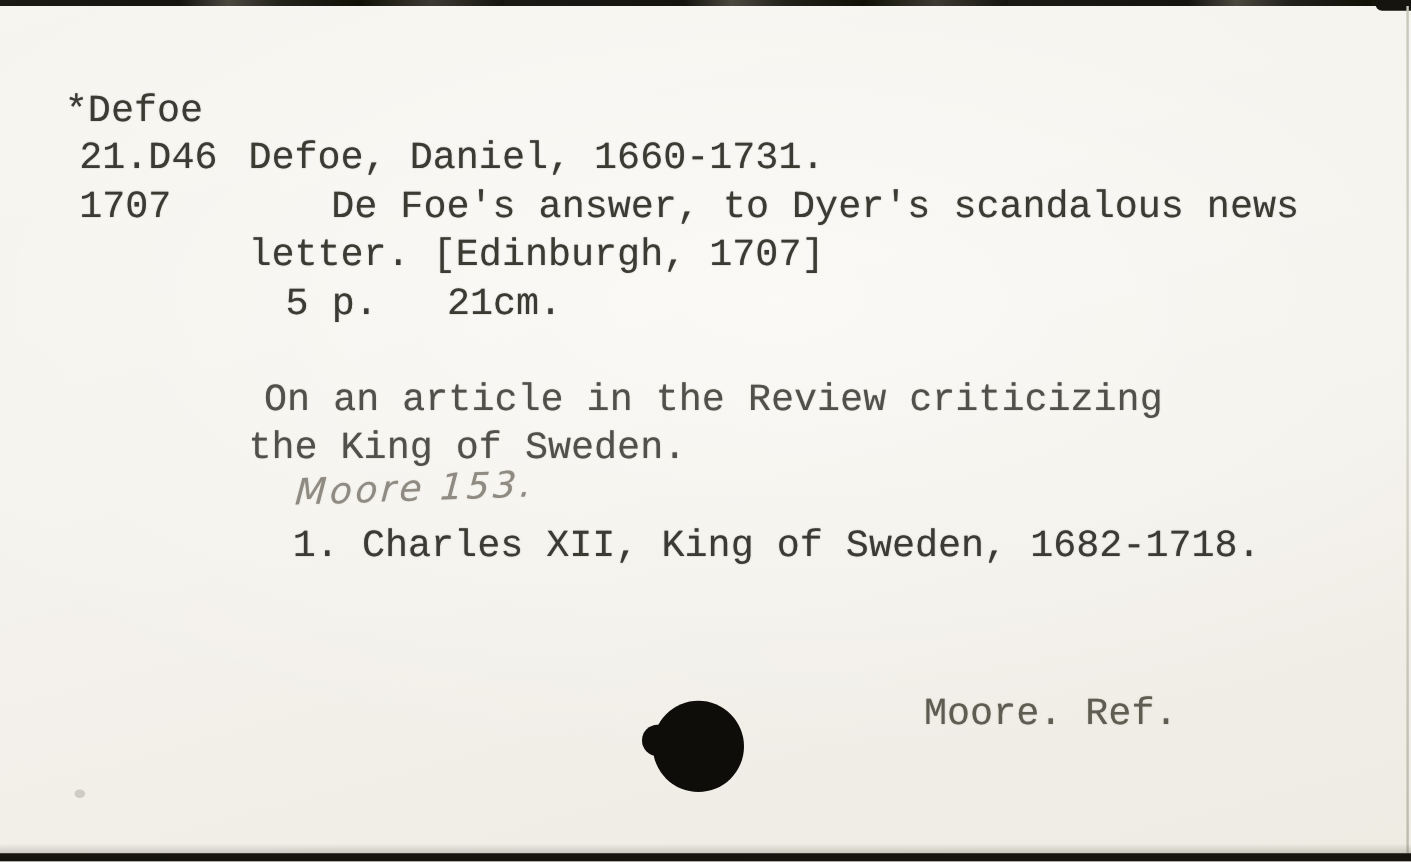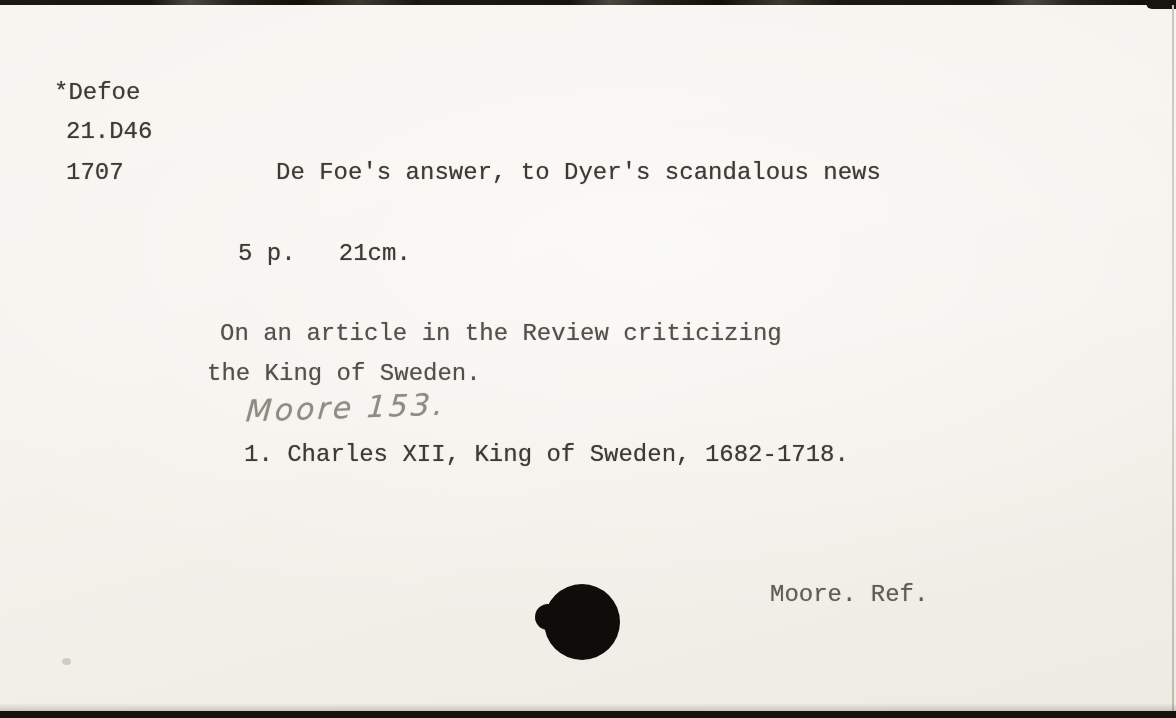--- a/index.html
+++ b/index.html
@@ -42,21 +42,21 @@
   .edge-right{
     position:absolute;right:2px;top:5px;bottom:7px;width:2px;
     background:linear-gradient(180deg,#c9c6bb 0%,#d6d3c9 50%,#bdbaae 100%);
   }
   .speck{
     position:absolute;left:62px;top:658px;width:9px;height:7px;border-radius:50%;
     background:#c6c3ba;opacity:.8;
   }
   .line{
     position:absolute;white-space:pre;
-    font-size:24px;line-height:34px;letter-spacing:0;
+    font-size:32px;line-height:34px;letter-spacing:0;
     color:var(--ink);
     text-shadow:0 0 1px rgba(59,58,51,.55);
   }
   .faded{opacity:.88;}
   .stamp{
     color:var(--stamp-ink);
     text-shadow:0 0 1px rgba(95,92,82,.5);
   }
   .handwritten{
     position:absolute;white-space:pre;
@@ -83,24 +83,26 @@
   <div class="edge-top"></div>
   <div class="edge-top-right"></div>
   <div class="edge-right"></div>
   <div class="edge-bottom-shadow"></div>
   <div class="edge-bottom"></div>
   <div class="speck"></div>
 
   <div class="line" style="left:54px;top:76px;">*Defoe</div>
 
   <div class="line" style="left:66px;top:115px;">21.D46</div>
+  <div class="line" style="left:207px;top:115px;">Defoe, Daniel, 1660-1731.</div>
 
   <div class="line" style="left:66px;top:156px;">1707</div>
   <div class="line" style="left:276px;top:156px;">De Foe's answer, to Dyer's scandalous news</div>
 
+  <div class="line" style="left:207px;top:196px;">letter. [Edinburgh, 1707]</div>
 
   <div class="line" style="left:238px;top:237px;">5 p.   21cm.</div>
 
 
   <div class="line faded" style="left:207px;top:357px;">the King of Sweden.</div>
   <div class="line faded" style="left:220px;top:317px;">On an article in the Review criticizing</div>
 
   <div class="handwritten" style="left:246px;top:392px;">Moore 153.</div>
 
   <div class="line" style="left:244px;top:438px;">1. Charles XII, King of Sweden, 1682-1718.</div>

